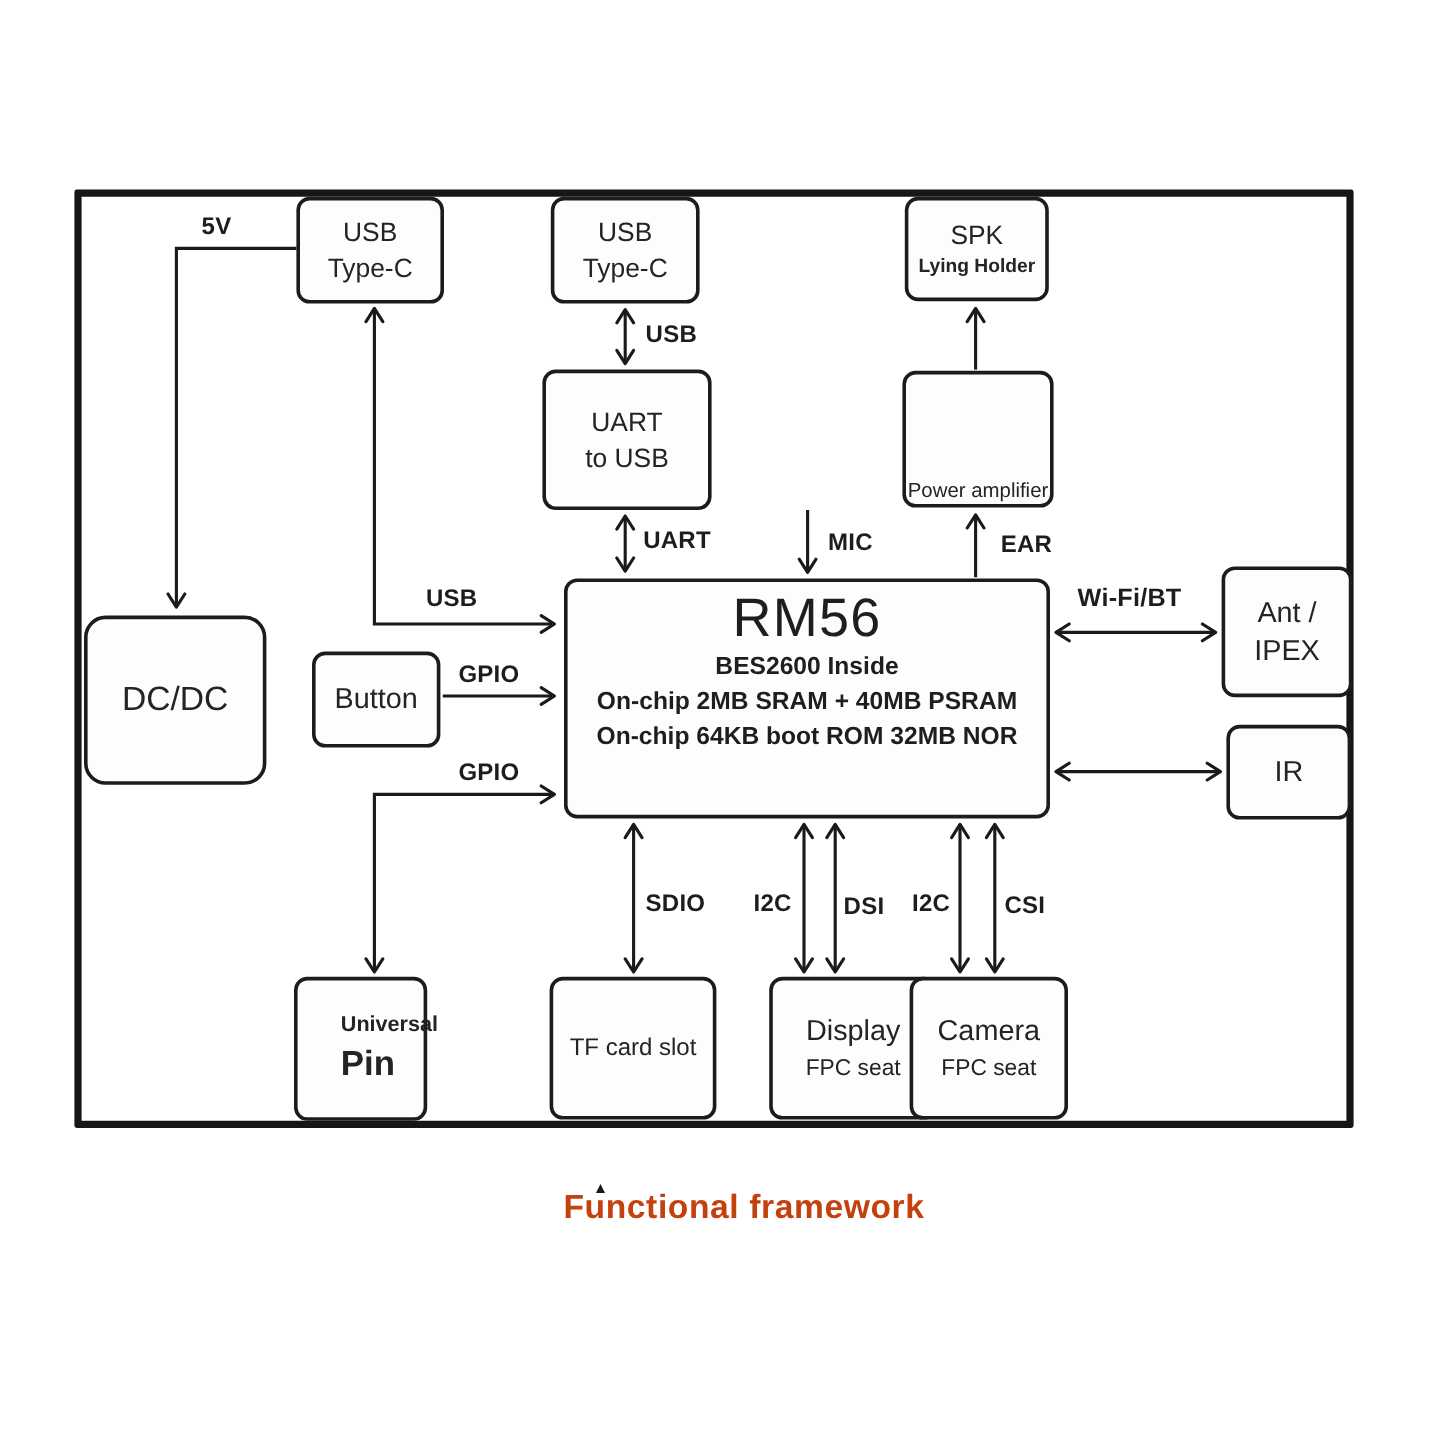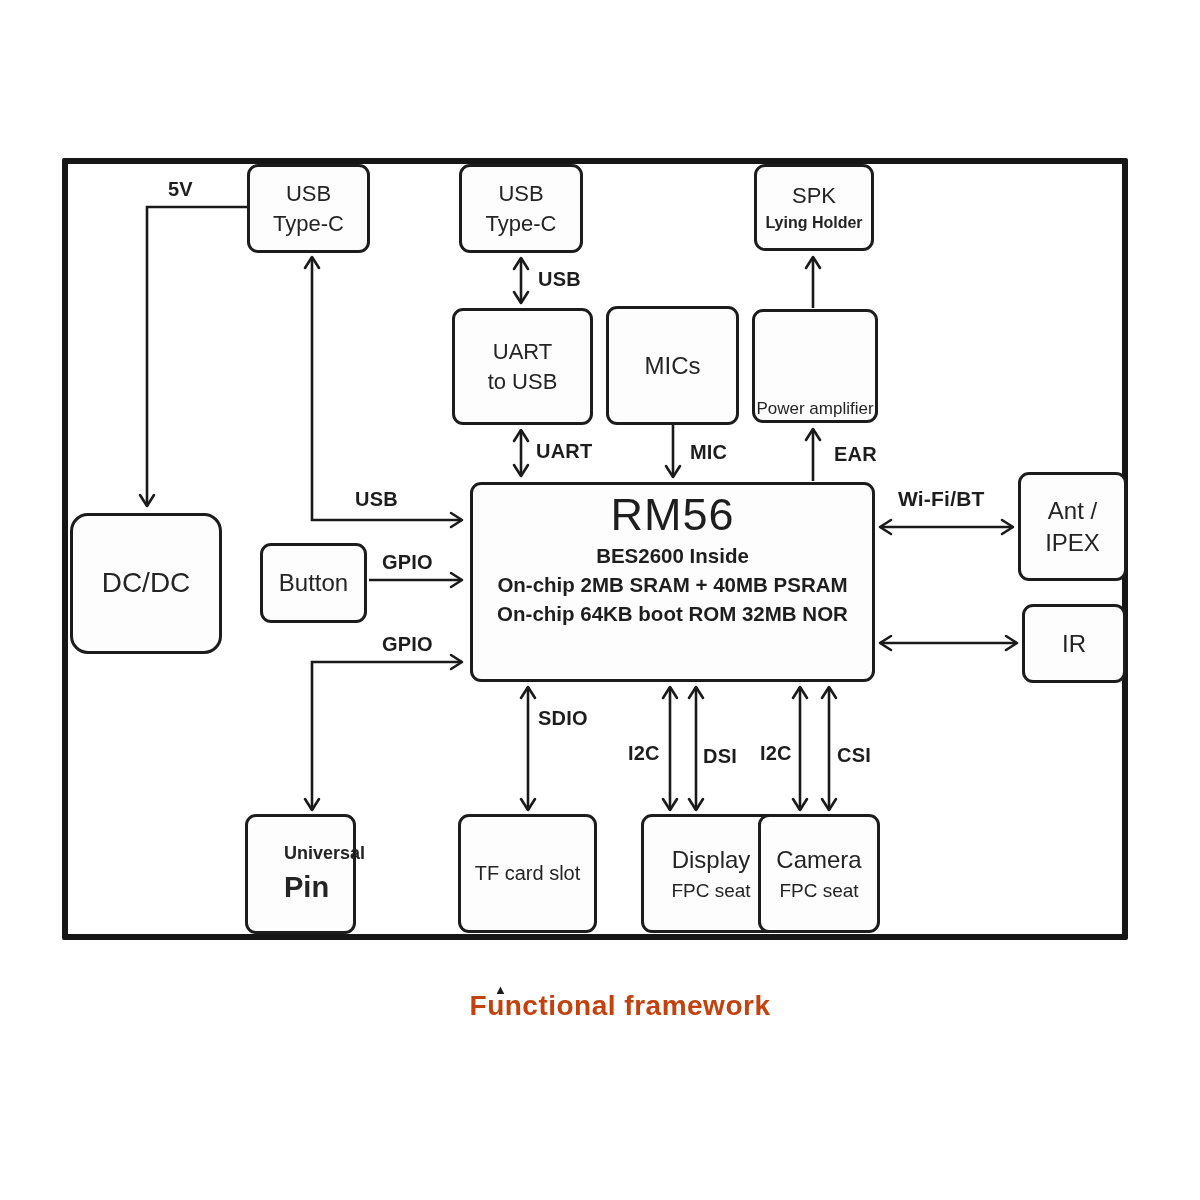--- a/index.html
+++ b/index.html
@@ -83,23 +83,20 @@
   </div>
   <div class="box t22" style="left:754px;top:164px;width:120px;height:87px;">
     <span>SPK</span>
     <span class="spk-sub">Lying Holder</span>
   </div>
 
   <div class="box t22" style="left:452px;top:308px;width:141px;height:117px;">
     <span>UART</span>
     <span>to USB</span>
   </div>
-  <div class="box t24" style="left:606px;top:306px;width:133px;height:119px;">
-    <span>MICs</span>
-  </div>
   <div class="box t17" style="left:752px;top:309px;width:126px;height:114px;">
     <span>Power amplifier</span>
   </div>
 
   <div class="box rm56-box" style="left:470px;top:482px;width:405px;height:200px;">
     <span class="rm56-title">RM56</span>
     <span class="rm56-sub">BES2600 Inside</span>
     <span class="rm56-sub">On-chip 2MB SRAM + 40MB PSRAM</span>
     <span class="rm56-sub">On-chip 64KB boot ROM 32MB NOR</span>
   </div>
@@ -123,35 +120,35 @@
     <span class="uni-line1">Universal</span>
     <span class="uni-line2">Pin</span>
   </div>
   <div class="box t20" style="left:458px;top:814px;width:139px;height:119px;">
     <span>TF card slot</span>
   </div>
   <div class="box t24" style="left:641px;top:814px;width:140px;height:119px;">
     <span>Display</span>
     <span class="fpc-sub">FPC seat</span>
   </div>
-  <div class="box t24" style="left:758px;top:814px;width:122px;height:119px;">
+  <div class="box t24" style="left:758px;top:814px;width:132px;height:119px;">
     <span>Camera</span>
     <span class="fpc-sub">FPC seat</span>
   </div>
 
   <div class="wire-label" style="left:168px;top:178px;">5V</div>
   <div class="wire-label" style="left:355px;top:488px;">USB</div>
   <div class="wire-label" style="left:538px;top:268px;">USB</div>
   <div class="wire-label" style="left:536px;top:440px;">UART</div>
   <div class="wire-label" style="left:690px;top:441px;">MIC</div>
   <div class="wire-label" style="left:834px;top:443px;">EAR</div>
   <div class="wire-label" style="left:898px;top:487px;font-size:21px;">Wi-Fi/BT</div>
   <div class="wire-label" style="left:382px;top:551px;">GPIO</div>
   <div class="wire-label" style="left:382px;top:633px;">GPIO</div>
-  <div class="wire-label" style="left:538px;top:707px;">SDIO</div>
+  <div class="wire-label" style="left:538px;top:742px;">SDIO</div>
   <div class="wire-label" style="left:628px;top:742px;">I2C</div>
   <div class="wire-label" style="left:703px;top:745px;">DSI</div>
   <div class="wire-label" style="left:760px;top:742px;">I2C</div>
   <div class="wire-label" style="left:837px;top:744px;">CSI</div>
 
   <div class="caption">Functional framework</div>
   <div class="caption-mark">▲</div>
 
 </div>
 

